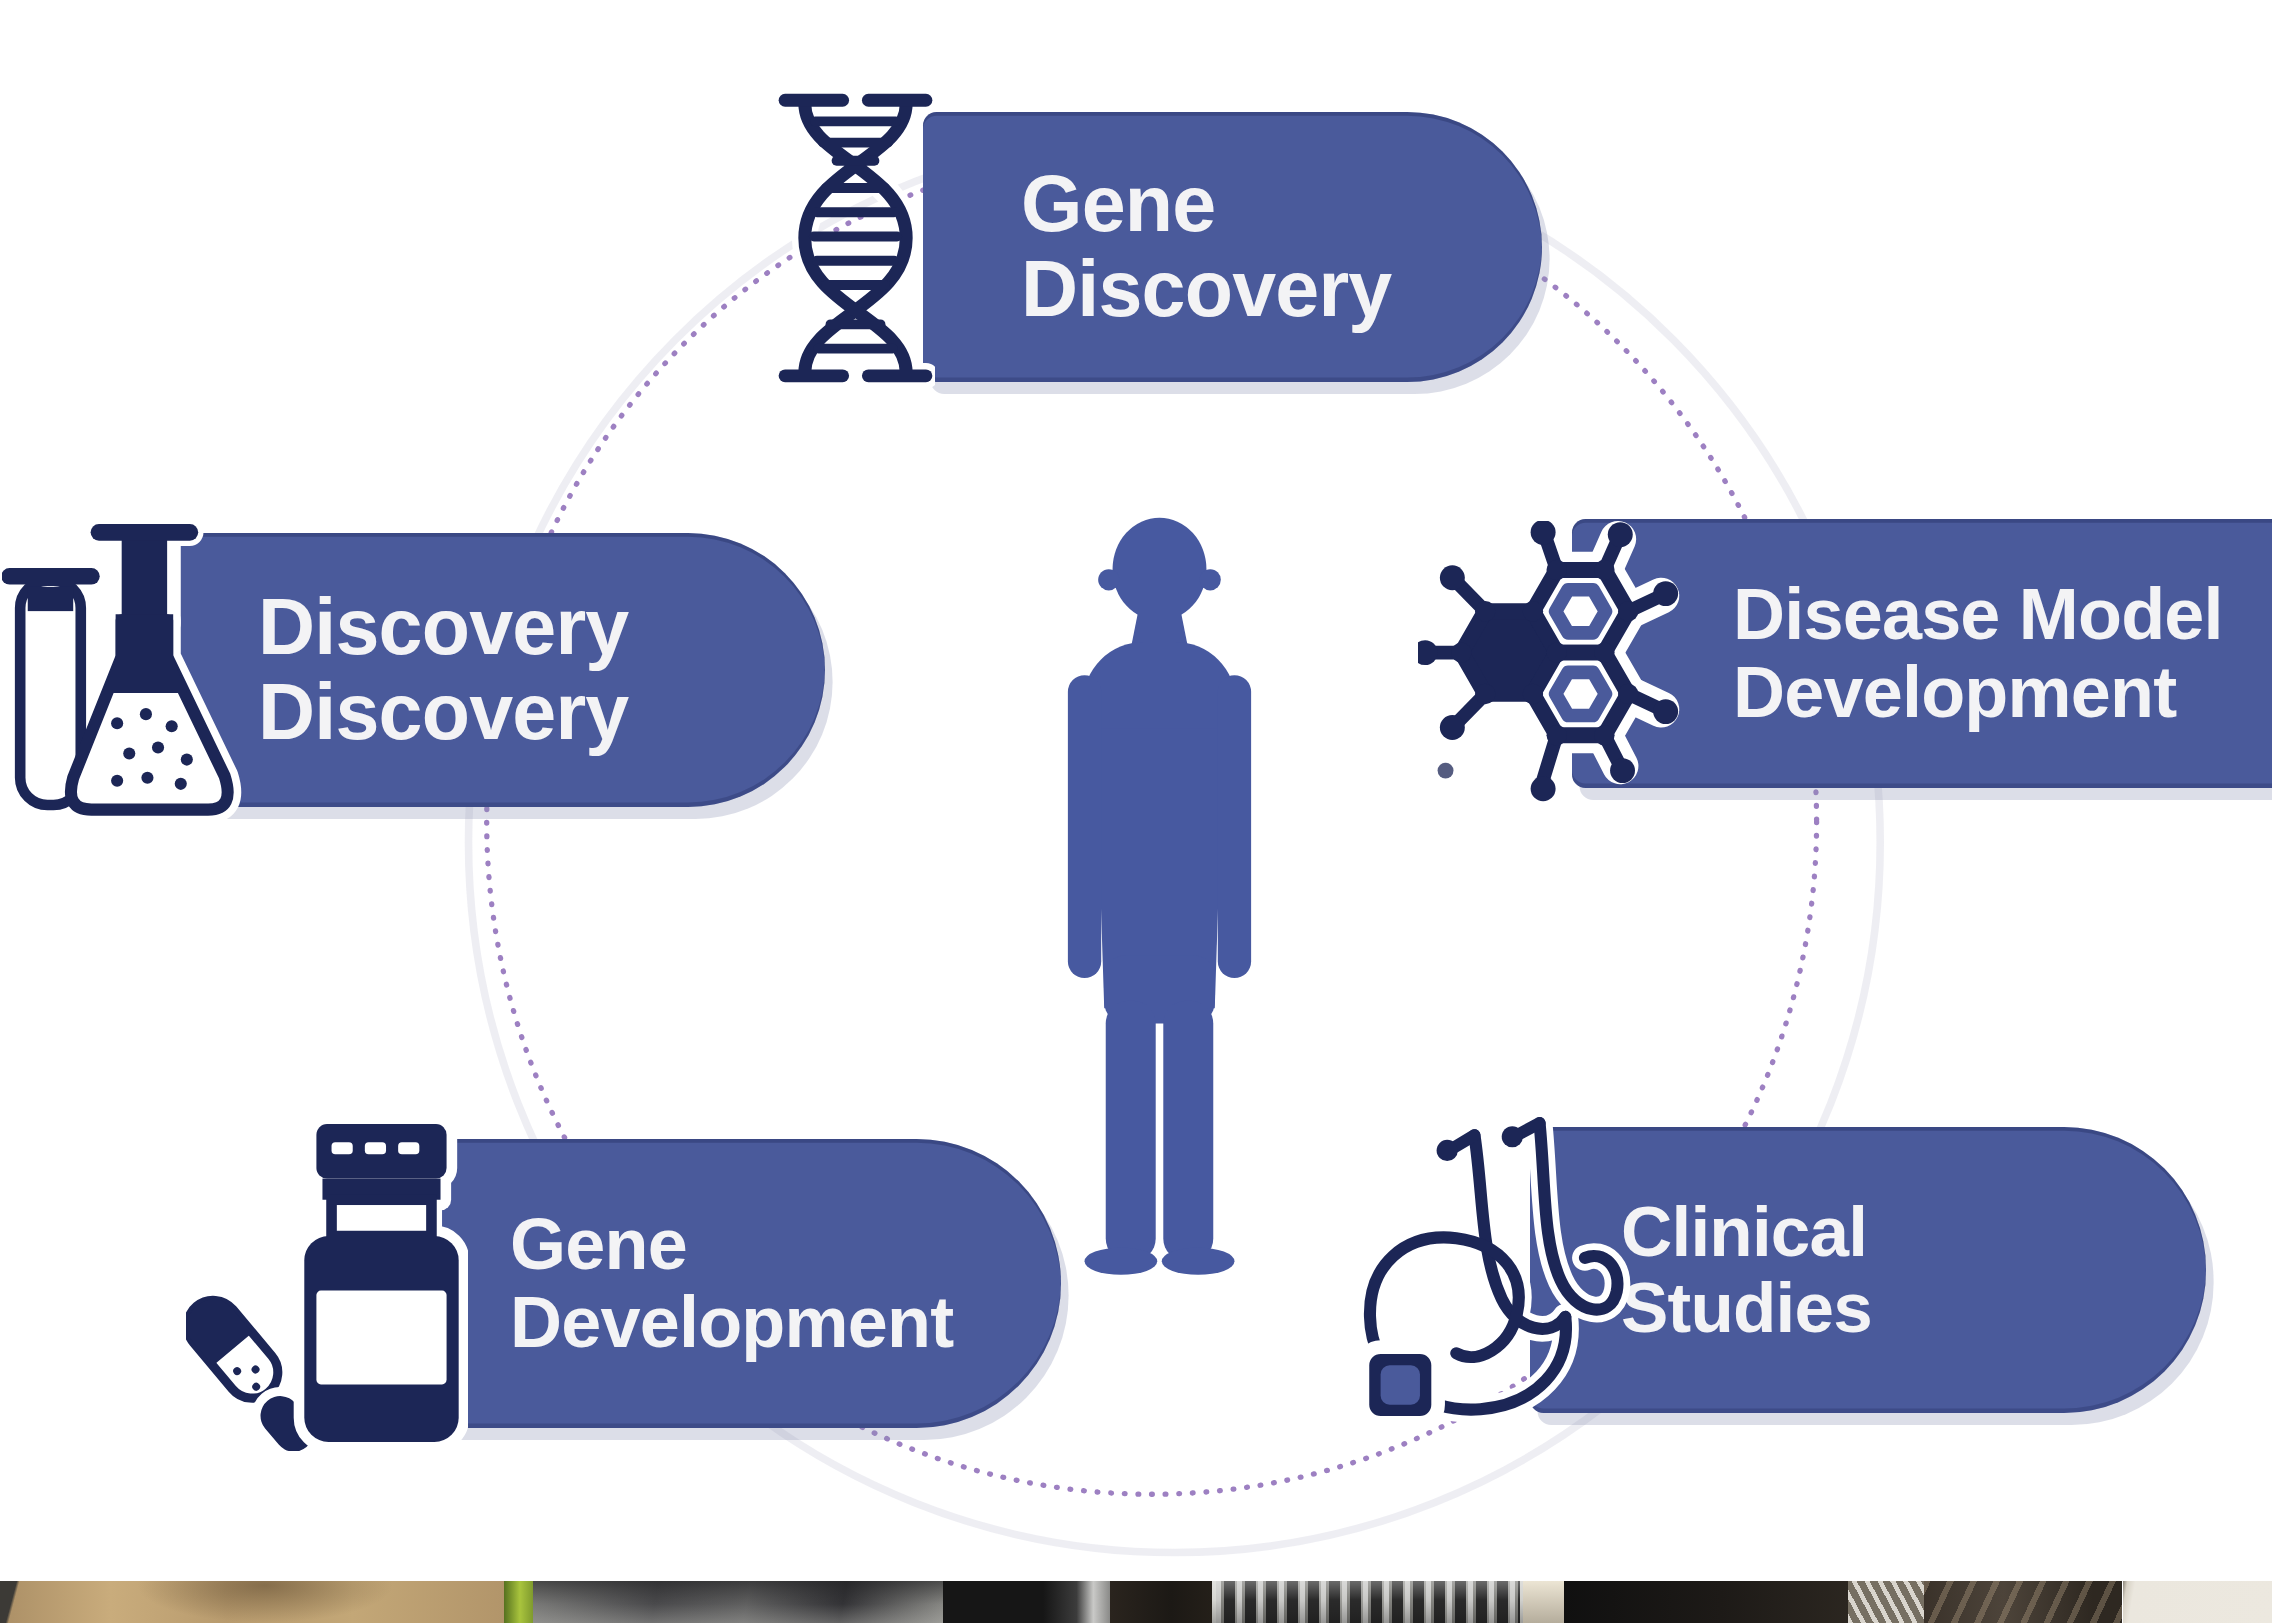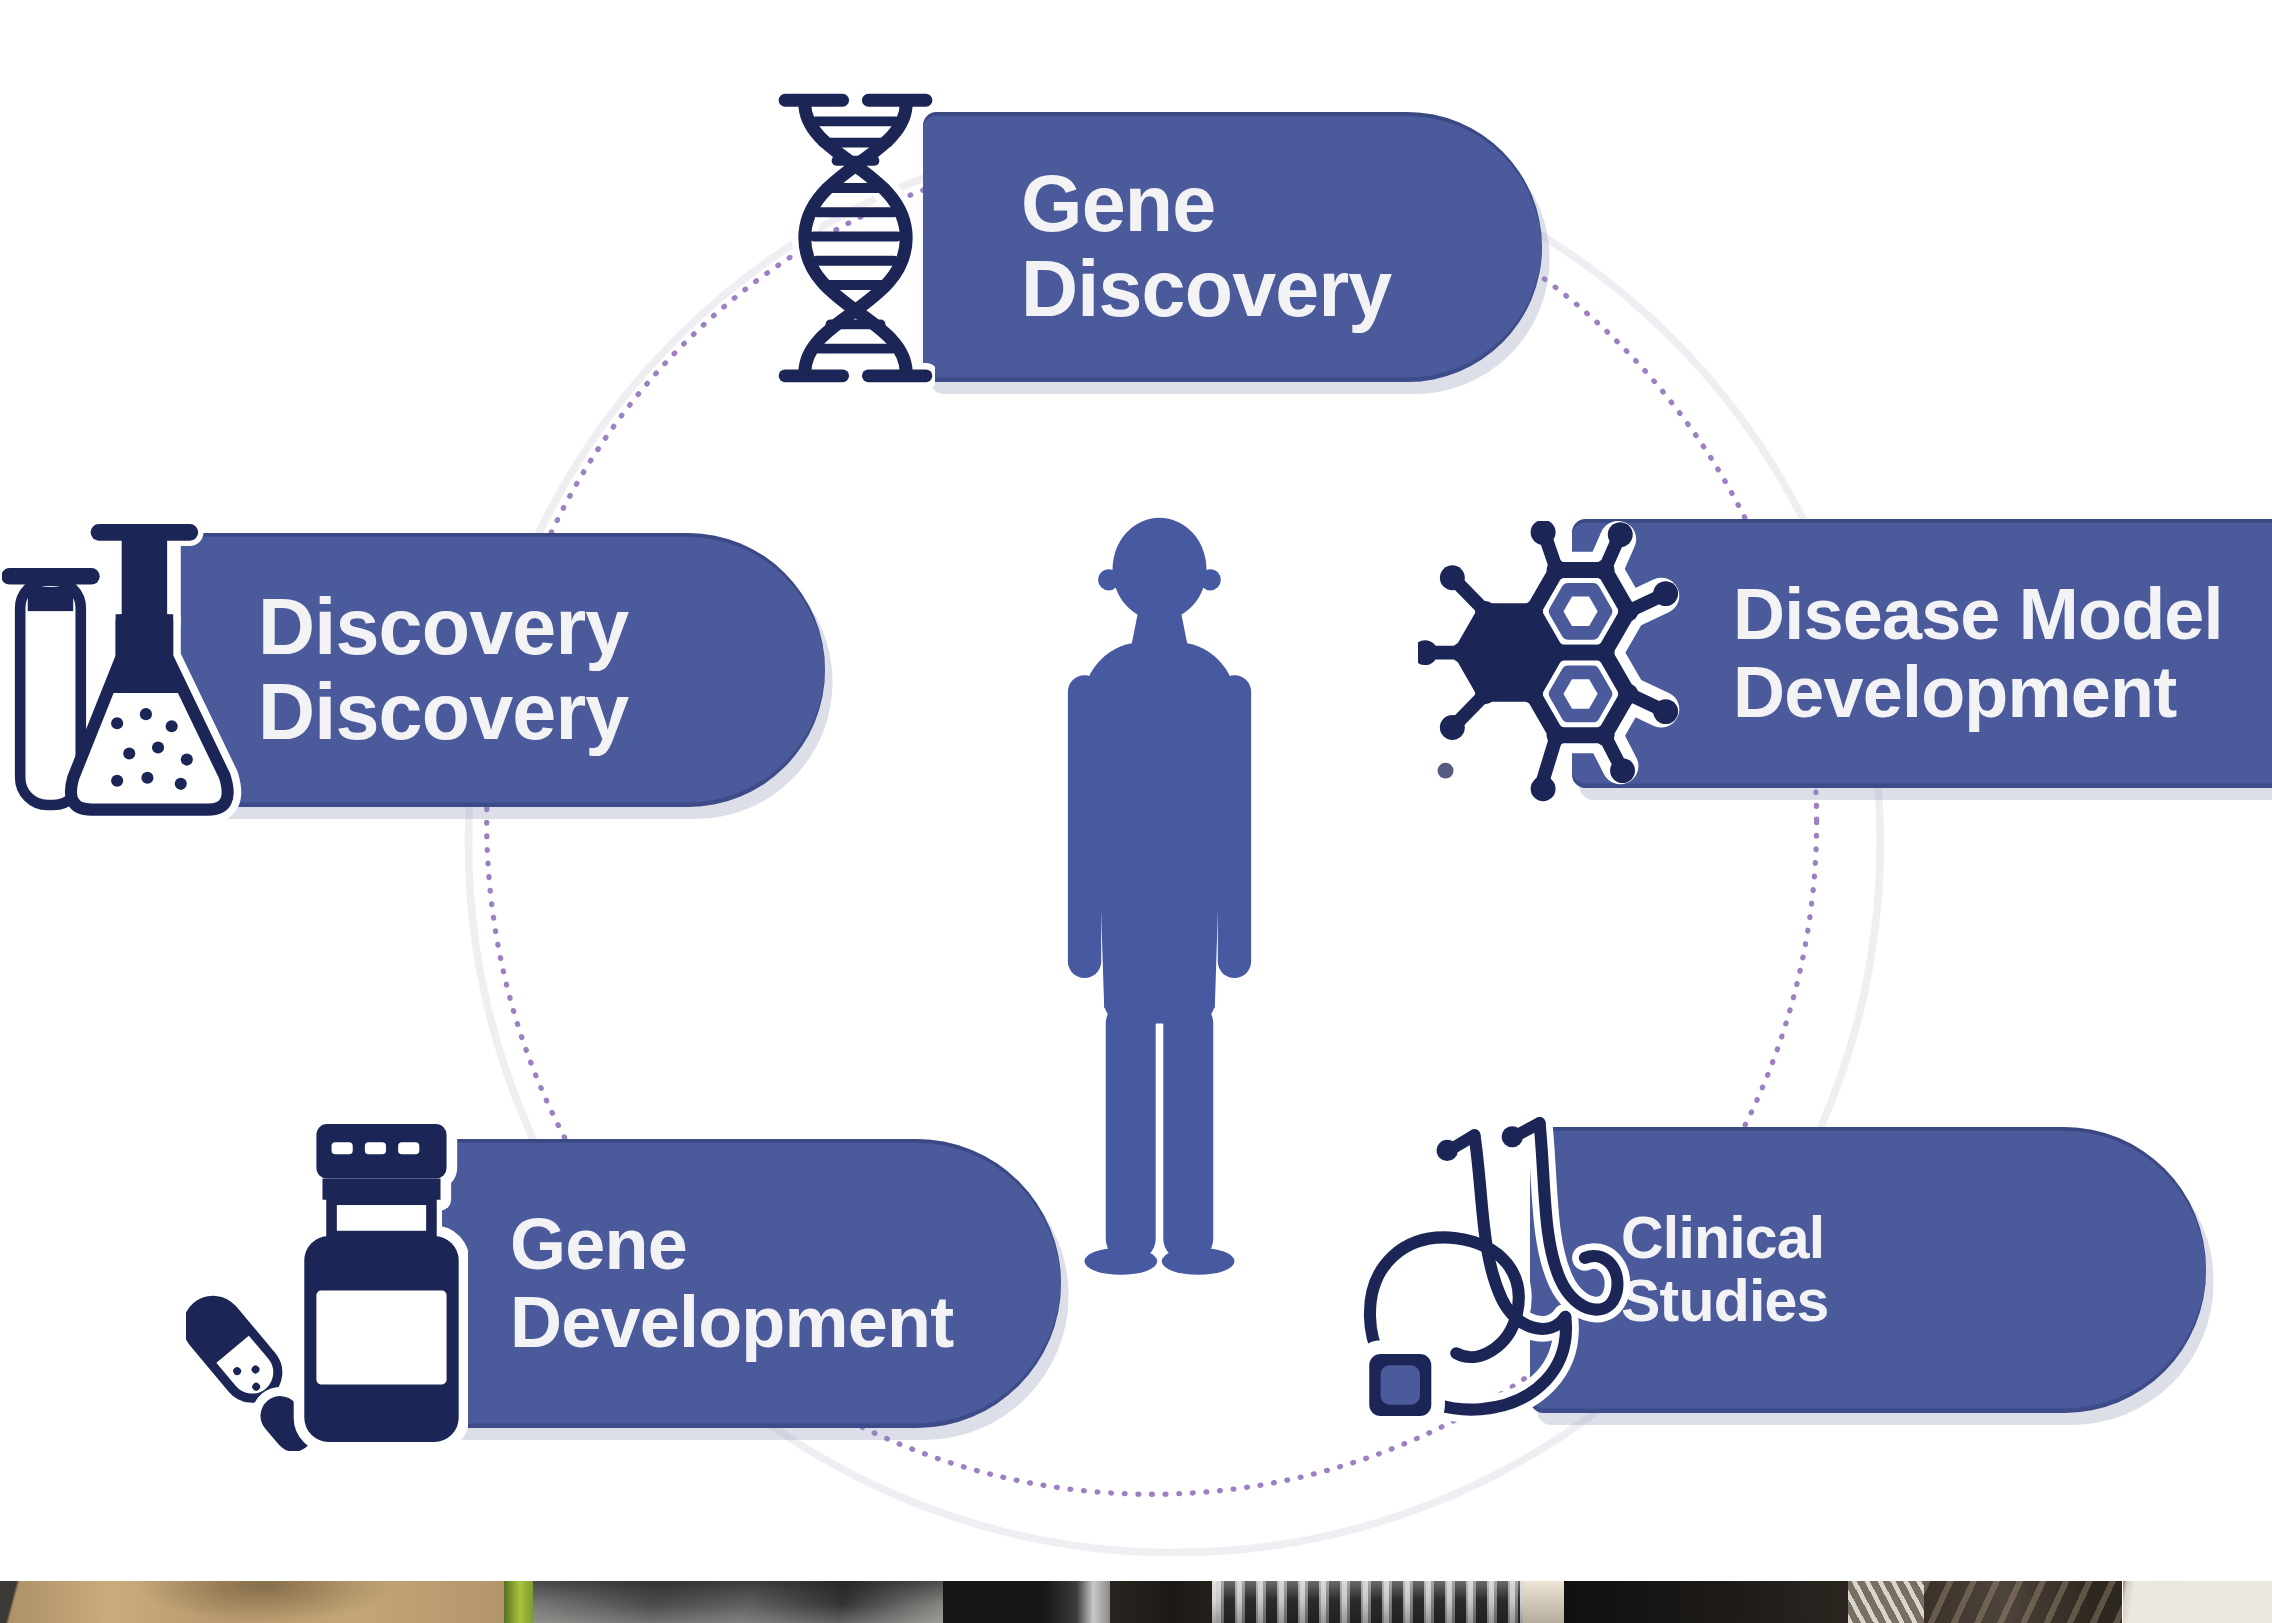--- a/index.html
+++ b/index.html
@@ -22,21 +22,21 @@
     background:var(--pill);color:var(--txt);
     font-weight:bold;letter-spacing:-0.8px;line-height:1.07;
     box-shadow:7.6px 12px 0 rgba(138,146,180,.30), inset 0 3.8px 0 rgba(23,33,80,.30), inset 0 -4.5px 0 rgba(23,33,80,.25);
     z-index:3;
   }
   .pill span{display:block;white-space:nowrap;}
   .pill-gene      {left:923px;top:112px; width:521px;height:270px;border-radius:13.6px 135px 135px 13.6px;padding-left:98px;font-size:79px;}
   .pill-biomarker {left:163px; top:533px; width:567px;height:274px;border-radius:13.6px 137px 137px 13.6px;padding-left:95px;font-size:79px;}
   .pill-disease   {left:1572px;top:519px; width:691px;height:269px;border-radius:13.6px 134px 134px 13.6px;padding-left:161px;font-size:72px;}
   .pill-drug      {left:438px; top:1139px;width:551px;height:289px;border-radius:13.6px 145px 145px 13.6px;padding-left:72px; font-size:72px;}
-  .pill-clinical  {left:1530px;top:1127px;width:585px;height:286px;border-radius:13.6px 142px 142px 13.6px;padding-left:91px;font-size:59px;}
+  .pill-clinical  {left:1530px;top:1127px;width:585px;height:286px;border-radius:13.6px 142px 142px 13.6px;padding-left:91px;font-size:71px;}
   
   .icon{position:absolute;z-index:4;}
   .icon-dna      {left:776px;top:85px; width:159px;height:303px;}
   .icon-flask    {left:1.5px;   top:520px; width:253px;height:311px;}
   .icon-molecule {left:1418px;top:521px; width:282px;height:295px;}
   .icon-bottle   {left:186px; top:1118px;width:282px;height:333px;}
   .icon-steth    {left:1329px;top:1108px;width:356px;height:330px;}
   .icon-human    {left:1027px;top:501px; width:265px;height:780px;z-index:2;}
   .w{stroke:#fff;fill:none;stroke-linecap:round;stroke-linejoin:round;}
   .n{stroke:var(--navy);fill:none;stroke-linecap:round;stroke-linejoin:round;}

